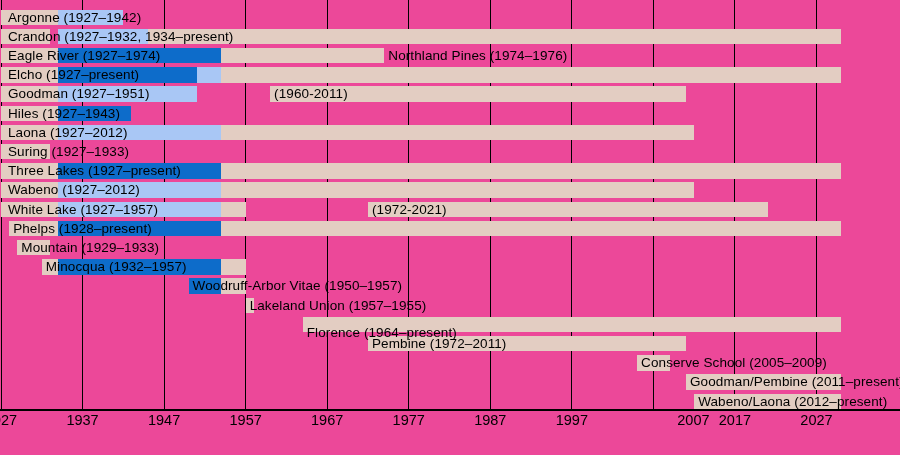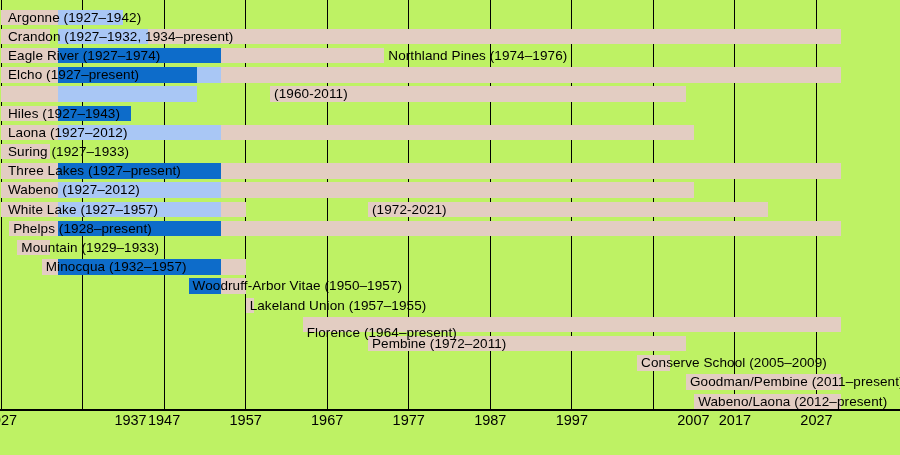--- a/index.html
+++ b/index.html
@@ -6,21 +6,21 @@
     margin: 0;
     padding: 0;
     background: #ffffff;
     font-family: "Liberation Sans", "DejaVu Sans", sans-serif;
   }
   #chart {
     position: relative;
     width: 900px;
     height: 455px;
     overflow: hidden;
-    background: #bef264;
+    background: #ec4899;
   }
   #plot {
     position: absolute;
     left: 0; top: 0;
     width: 900px;
     height: 409px;
   }
   .gridline {
     position: absolute;
     top: 0;
@@ -90,20 +90,21 @@
       <div class="row-label" style="left: 8px; top: 47.9px;">Eagle River (1927–1974)</div>
       <div class="row-label" style="left: 388.285px; top: 47.9px;">Northland Pines (1974–1976)</div>
       <div class="bar-seg" style="left: 1px; width: 57.085px; top: 67.1px; background: rgb(227, 205, 194);"></div>
       <div class="bar-seg" style="left: 58.085px; width: 138.635px; top: 67.1px; background: rgb(13, 108, 202);"></div>
       <div class="bar-seg" style="left: 196.72px; width: 24.465px; top: 67.1px; background: rgb(169, 199, 245);"></div>
       <div class="bar-seg" style="left: 221.185px; width: 619.78px; top: 67.1px; background: rgb(227, 205, 194);"></div>
       <div class="row-label" style="left: 8px; top: 67.1px;">Elcho (1927–present)</div>
       <div class="bar-seg" style="left: 1px; width: 57.085px; top: 86.3px; background: rgb(227, 205, 194);"></div>
       <div class="bar-seg" style="left: 58.085px; width: 138.635px; top: 86.3px; background: rgb(169, 199, 245);"></div>
       <div class="bar-seg" style="left: 270.115px; width: 415.905px; top: 86.3px; background: rgb(227, 205, 194);"></div>
+      <div class="row-label" style="left: 8px; top: 86.3px;">Goodman (1927–1951)</div>
       <div class="row-label" style="left: 274.115px; top: 86.3px;">(1960-2011)</div>
       <div class="bar-seg" style="left: 1px; width: 57.085px; top: 105.5px; background: rgb(227, 205, 194);"></div>
       <div class="bar-seg" style="left: 58.085px; width: 73.395px; top: 105.5px; background: rgb(13, 108, 202);"></div>
       <div class="row-label" style="left: 8px; top: 105.5px;">Hiles (1927–1943)</div>
       <div class="bar-seg" style="left: 1px; width: 57.085px; top: 124.7px; background: rgb(227, 205, 194);"></div>
       <div class="bar-seg" style="left: 58.085px; width: 163.1px; top: 124.7px; background: rgb(169, 199, 245);"></div>
       <div class="bar-seg" style="left: 221.185px; width: 472.99px; top: 124.7px; background: rgb(227, 205, 194);"></div>
       <div class="row-label" style="left: 8px; top: 124.7px;">Laona (1927–2012)</div>
       <div class="bar-seg" style="left: 1px; width: 48.93px; top: 143.9px; background: rgb(227, 205, 194);"></div>
       <div class="row-label" style="left: 8px; top: 143.9px;">Suring (1927–1933)</div>
@@ -143,21 +144,21 @@
       <div class="bar-seg" style="left: 637.09px; width: 32.62px; top: 355.1px; background: rgb(227, 205, 194);"></div>
       <div class="row-label" style="left: 641.09px; top: 355.1px;">Conserve School (2005–2009)</div>
       <div class="bar-seg" style="left: 686.02px; width: 154.945px; top: 374.3px; background: rgb(227, 205, 194);"></div>
       <div class="row-label" style="left: 690.02px; top: 374.3px;">Goodman/Pembine (2011–present)</div>
       <div class="bar-seg" style="left: 694.175px; width: 146.79px; top: 393.5px; background: rgb(227, 205, 194);"></div>
       <div class="row-label" style="left: 698.175px; top: 393.5px;">Wabeno/Laona (2012–present)</div>
     </div>
   <div id="axis-line"></div>
   <div id="ticks">
       <div class="tick-label" style="left: 1px;">1927</div>
-      <div class="tick-label" style="left: 82.55px; margin-left: 48px;">1937</div>
+      <div class="tick-label" style="left: 82.55px;">1937</div>
       <div class="tick-label" style="left: 164.1px;">1947</div>
       <div class="tick-label" style="left: 245.65px;">1957</div>
       <div class="tick-label" style="left: 327.2px;">1967</div>
       <div class="tick-label" style="left: 408.75px;">1977</div>
       <div class="tick-label" style="left: 490.3px;">1987</div>
       <div class="tick-label" style="left: 571.85px;">1997</div>
       <div class="tick-label" style="left: 653.4px; margin-left: 40px;">2007</div>
       <div class="tick-label" style="left: 734.95px;">2017</div>
       <div class="tick-label" style="left: 816.5px;">2027</div>
     </div>

